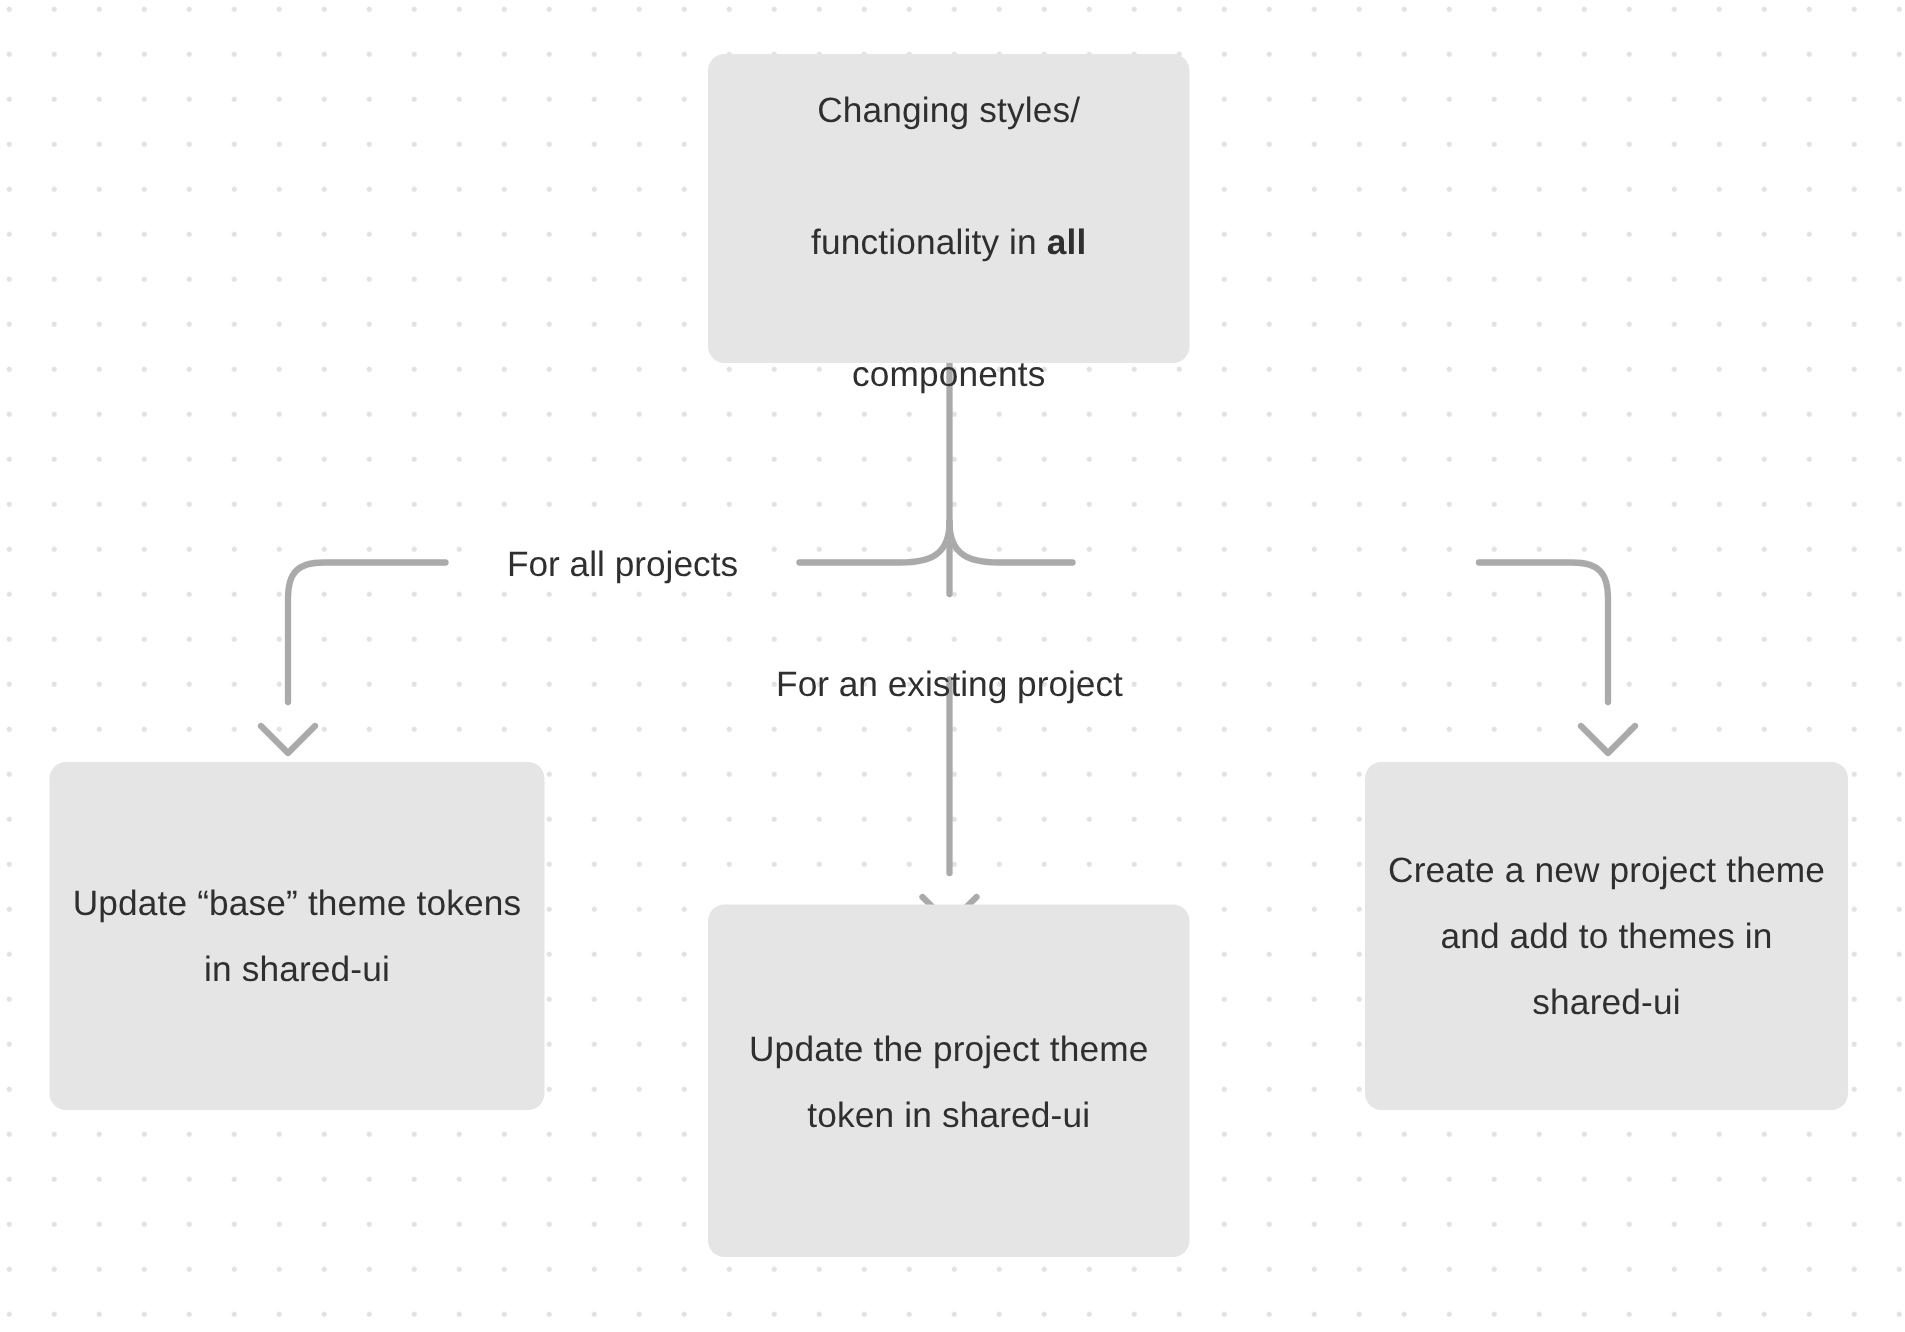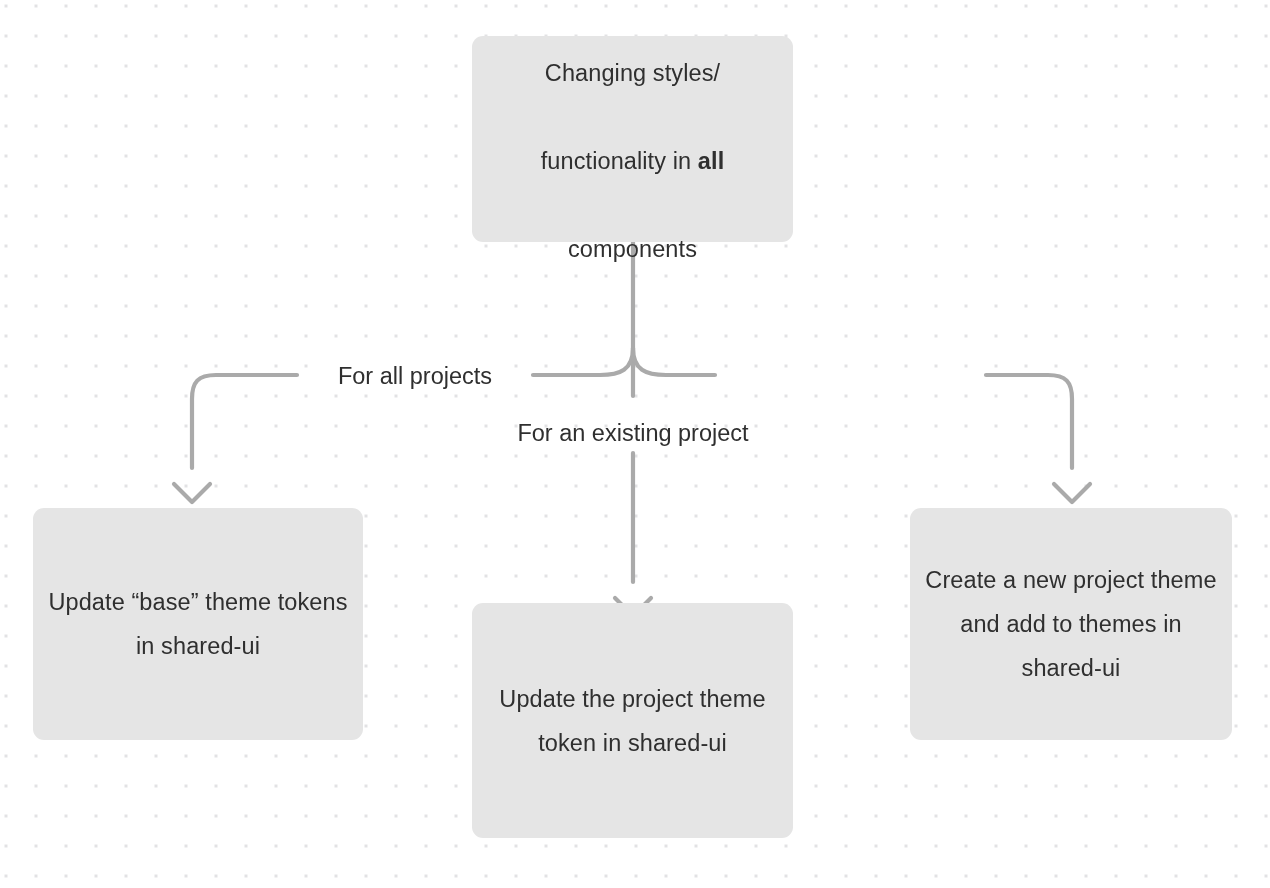--- a/index.html
+++ b/index.html
@@ -67,21 +67,21 @@
     line-height: 28px;
     text-align: right;
     white-space: nowrap;
     background-color: #ffffff;
     padding: 2px 12px;
     transform: translate(-50%, -50%);
   }
 
   #edge-label-all      { left: 415px; top: 376px; }
   #edge-label-new      { left: 851px; top: 376px; }
-  #edge-label-existing { left: 633px; top: 433px; background-color: transparent; }
+  #edge-label-existing { left: 633px; top: 456px; background-color: transparent; }
 </style>
 </head>
 <body>
 
 <div id="canvas">
 
   <svg id="edges" viewBox="0 0 1270 888" width="1270" height="888" xmlns="http://www.w3.org/2000/svg">
     <g fill="none" stroke="#aaaaaa" stroke-width="4.2" stroke-linecap="round" stroke-linejoin="round">
 
       <path d="M 633 242 L 633 396"></path>

